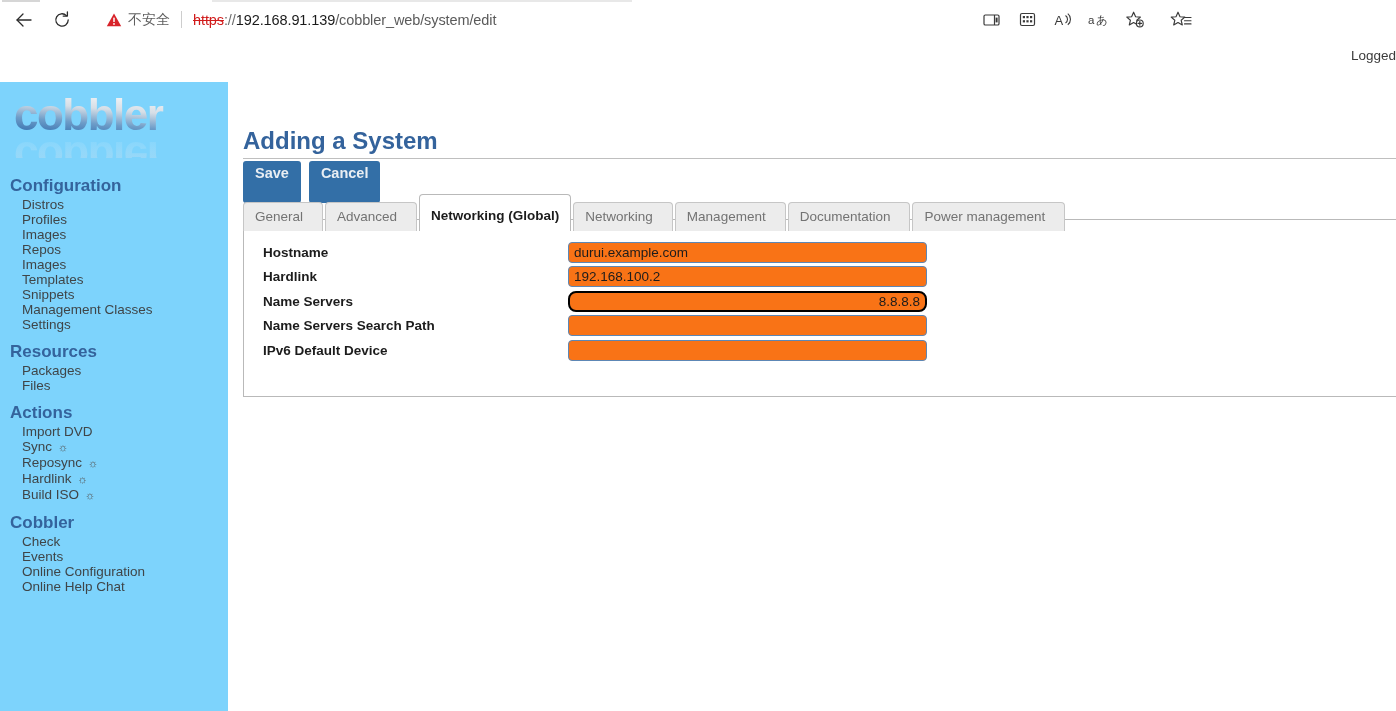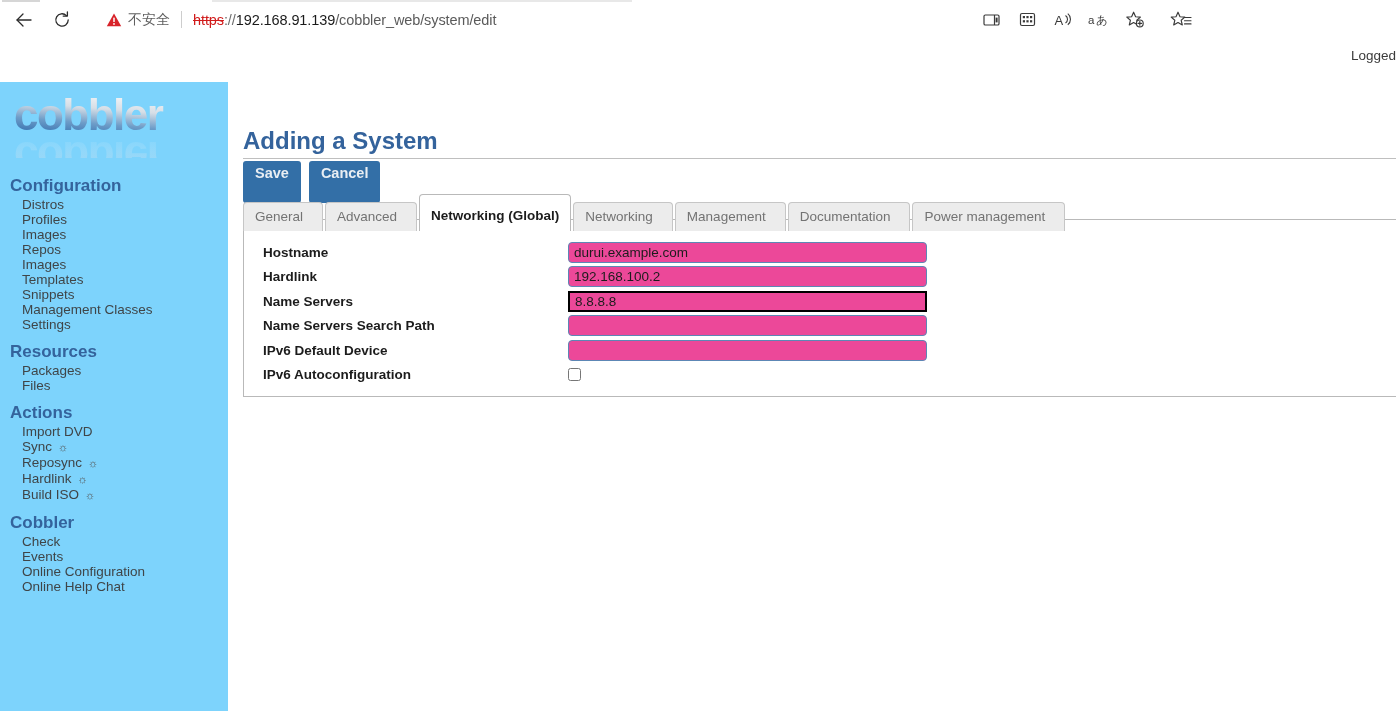--- a/index.html
+++ b/index.html
@@ -243,26 +243,27 @@
   }
   .form-input {
     width: 359px;
     height: 21px;
     border: 1px solid #5d87b5;
     border-radius: 4px;
     padding: 7px 5px;
     font-size: 13.5px;
     color: #1c1c1c;
     font-family: "Liberation Sans", sans-serif;
-    background: #ec4899;
+    background: #f97316;
     outline: none;
   }
   .form-input.focused {
     border: 2px solid #000000;
-    border-radius: 0;
+    border-radius: 8px;
+    text-align: right;
   }
   .form-checkbox {
     width: 13px; height: 13px;
     margin: 0;
     cursor: pointer;
   }
 </style>
 </head>
 <body>
 
@@ -446,21 +447,17 @@
             <input type="text" class="form-input focused" value="8.8.8.8" style="">
           </div>
           <div class="form-row">
             <div class="form-label">Name Servers Search Path</div>
             <input type="text" class="form-input" value="" style="">
           </div>
           <div class="form-row">
             <div class="form-label">IPv6 Default Device</div>
             <input type="text" class="form-input" value="" style="">
           </div>
-          <div class="form-row">
-            <div class="form-label">IPv6 Autoconfiguration</div>
-            <input type="checkbox" class="form-checkbox" style="">
-          </div>
         </div>
     </div>
 
   </div>
 </div>
 
 </body></html>

